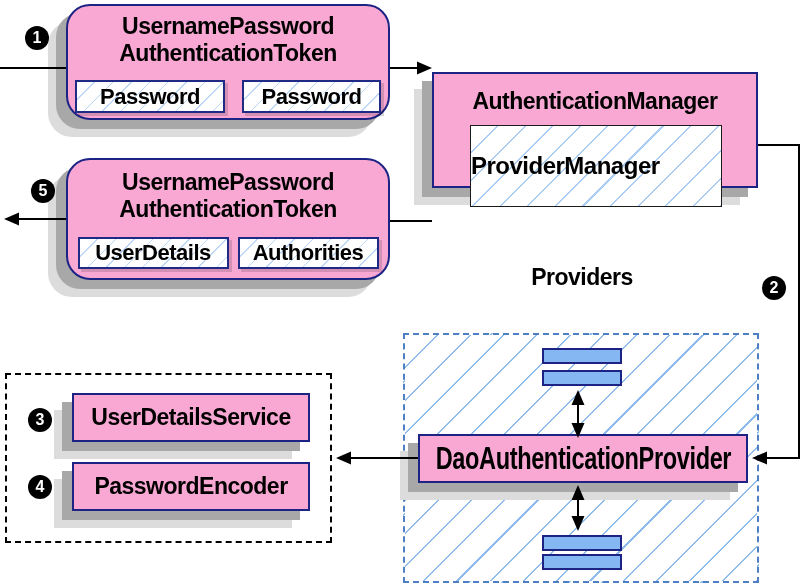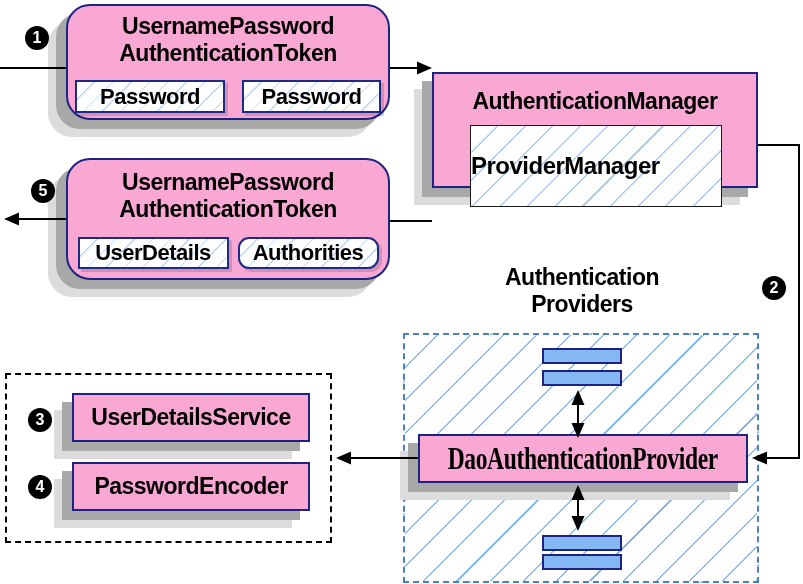--- a/index.html
+++ b/index.html
@@ -44,21 +44,21 @@
       repeating-linear-gradient(135deg, rgba(255,255,255,0) 0 22px, #8fbceb 22px 23.5px),
       #ffffff;
     z-index:1;
   }
   .stack-item{
     position:absolute;width:80px;height:16px;background:#85b8f3;border:2px solid #1c2383;
     box-sizing:border-box;z-index:2;
   }
   .dao{
     position:absolute;left:418px;top:434px;width:330px;height:49px;z-index:3;
-    display:flex;align-items:center;justify-content:center;font-family:Liberation Serif, serif;
+    display:flex;align-items:center;justify-content:center;
   }
   .dao-label{
     font-weight:bold;font-size:31px;letter-spacing:-0.5px;white-space:nowrap;
     transform:scaleX(0.76);transform-origin:50% 50%;
   }
   
   .service-container{
     position:absolute;left:5px;top:373px;width:327px;height:170px;box-sizing:border-box;
     border:2px dashed #000;background:#fff;z-index:1;
   }
@@ -112,26 +112,25 @@
     </div>
   </div>
 
   <div class="node round z3" style="left:66px;top:158px;width:324px;height:122px;">
     <div class="node-title" style="padding-top:9px;">
       <div>UsernamePassword</div>
       <div>AuthenticationToken</div>
     </div>
     <div class="fields" style="top:77px;height:32px;">
       <div class="field" style="width:151px;">UserDetails</div>
-      <div class="field" style="width:141px;border-radius:11px;">Authorities</div>
+      <div class="field" style="width:141px;">Authorities</div>
     </div>
   </div>
 
   <div class="providers-heading">
-    <div>Authentication</div>
     <div>Providers</div>
   </div>
 
   <div class="node dao">
     <span class="dao-label">DaoAuthenticationProvider</span>
   </div>
 
   <div class="node service-box" style="left:72px;top:462px;">PasswordEncoder</div>
   <div class="node service-box" style="left:72px;top:393px;">UserDetailsService</div>
 

